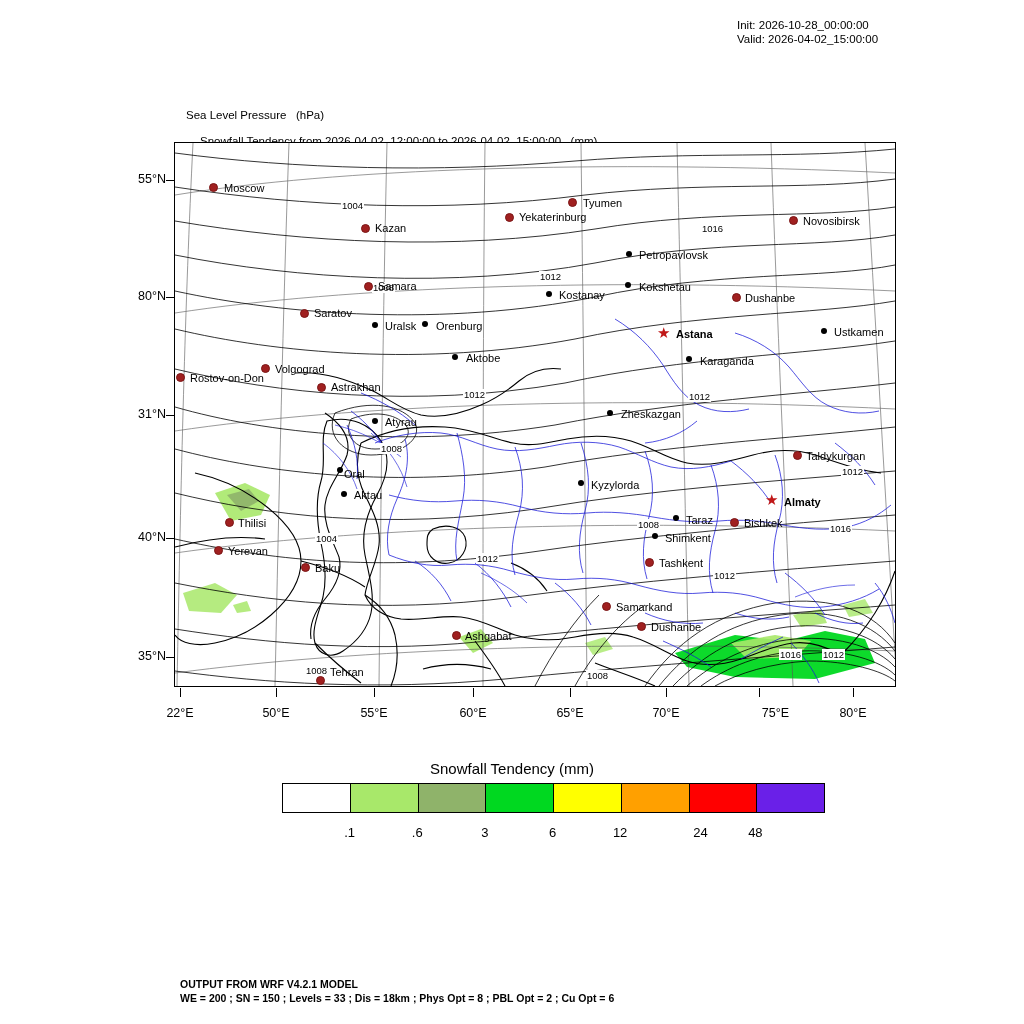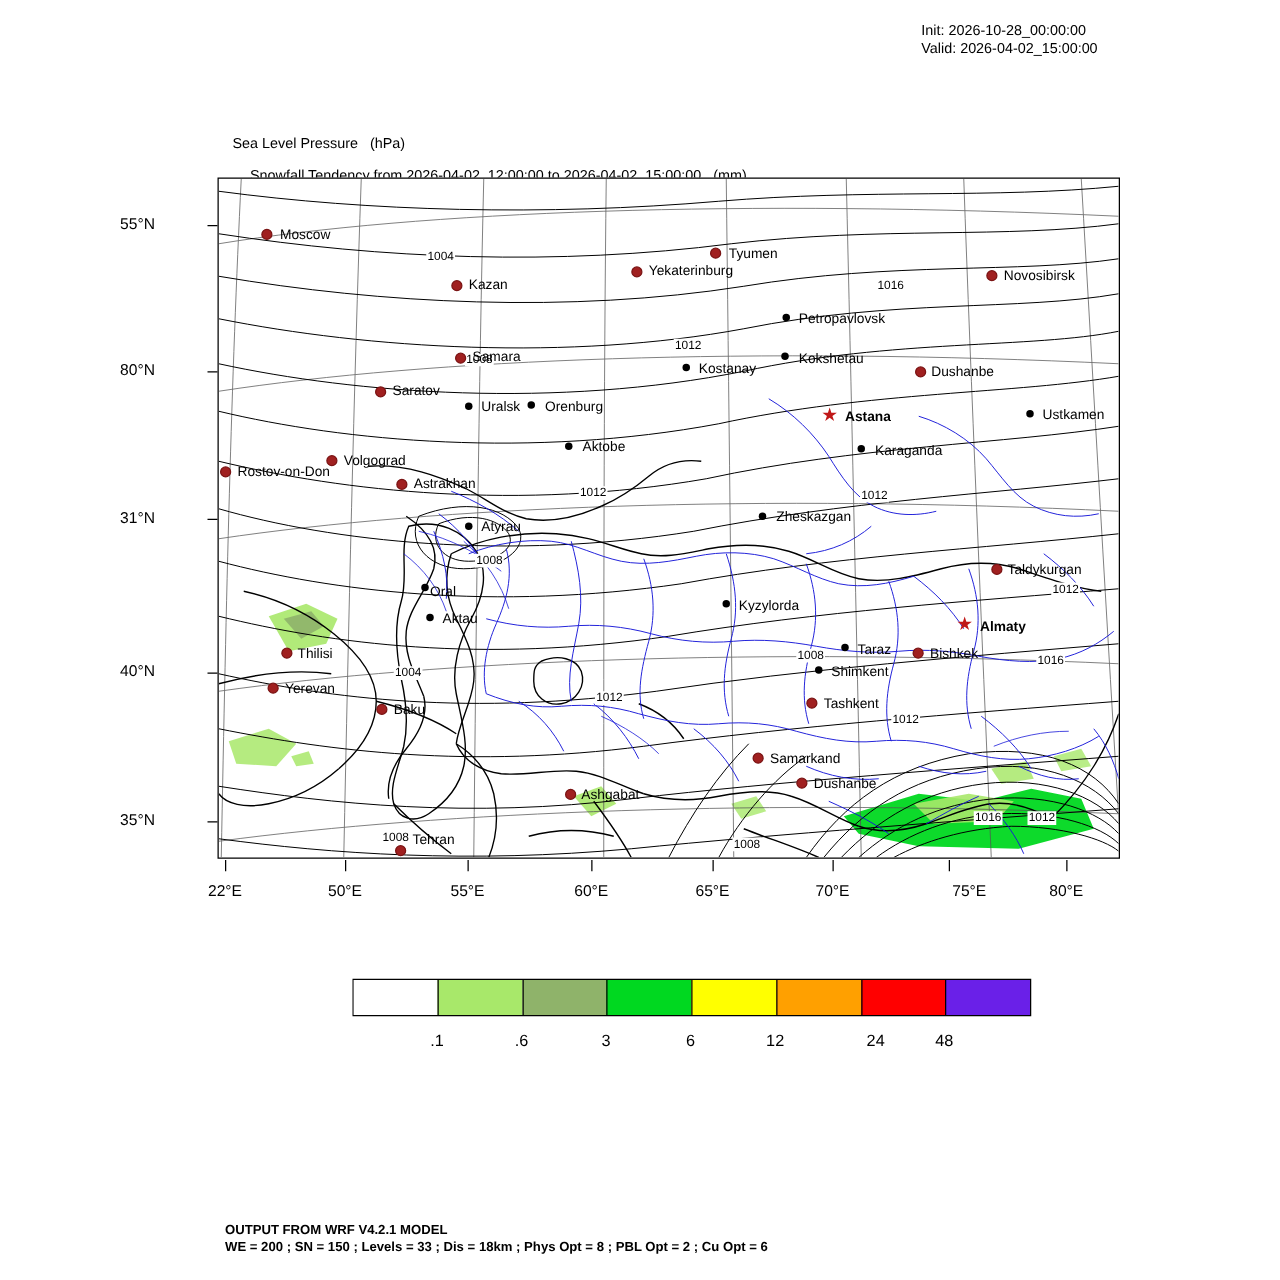--- a/index.html
+++ b/index.html
@@ -9,21 +9,21 @@
   .title{position:absolute;left:178px;top:14px;font-size:19px;font-weight:bold;letter-spacing:.2px;}
   .initline{position:absolute;left:737px;top:18px;font-size:11.5px;line-height:14px;white-space:pre;}
   .validline{position:absolute;left:737px;top:32px;font-size:11.5px;line-height:14px;white-space:pre;}
 
   .sub1{position:absolute;left:200px;top:95px;font-size:11.5px;white-space:pre;margin-top:40px;}
   .sub2{position:absolute;left:186px;top:109px;font-size:11.5px;white-space:pre;}
 
   .mapbox{position:absolute;left:174px;top:142px;width:722px;height:545px;border:1px solid #000;box-sizing:border-box;overflow:hidden;background:#fff;}
   .mapsvg{position:absolute;left:0;top:0;}
 
-  .ylab{position:absolute;font-size:12.5px;text-align:left;width:70px;}
+  .ylab{position:absolute;font-size:12.5px;text-align:right;width:70px;}
   .xlab{position:absolute;font-size:12.5px;text-align:center;width:60px;}
   .tick{position:absolute;background:#000;}
 
   .cityname{position:absolute;font-size:11px;white-space:nowrap;color:#000;}
   .cityname.bold{font-weight:bold;}
   .dot{position:absolute;width:7px;height:7px;border-radius:50%;}
   .dot.red{background:#a02020;border:1px solid #7a1414;}
   .dot.black{background:#000;width:6px;height:6px;}
   .star{position:absolute;color:#c01818;font-size:15px;line-height:15px;}
 
@@ -330,20 +330,21 @@
         <div class="cityname" style="left: 441px; top: 458px;">Samarkand</div>
         <div class="dot red" style="left: 462px; top: 479px;"></div>
         <div class="cityname" style="left: 476px; top: 478px;">Dushanbe</div>
         <div class="dot red" style="left: 277px; top: 488px;"></div>
         <div class="cityname" style="left: 290px; top: 487px;">Ashgabat</div>
         <div class="dot red" style="left: 141px; top: 533px;"></div>
         <div class="cityname" style="left: 155px; top: 523px;">Tehran</div>
       </div>
   </div>
 
+  <div class="cb-title">Snowfall Tendency  (mm)</div>
   <div class="cbwrap" id="cbwrap">
       <div class="cbseg" style="background: rgb(255, 255, 255);"></div>
       <div class="cbseg" style="background: rgb(168, 232, 106); border-left: 1px solid rgb(0, 0, 0);"></div>
       <div class="cbseg" style="background: rgb(143, 179, 106); border-left: 1px solid rgb(0, 0, 0);"></div>
       <div class="cbseg" style="background: rgb(0, 216, 32); border-left: 1px solid rgb(0, 0, 0);"></div>
       <div class="cbseg" style="background: rgb(255, 255, 0); border-left: 1px solid rgb(0, 0, 0);"></div>
       <div class="cbseg" style="background: rgb(255, 160, 0); border-left: 1px solid rgb(0, 0, 0);"></div>
       <div class="cbseg" style="background: rgb(255, 0, 0); border-left: 1px solid rgb(0, 0, 0);"></div>
       <div class="cbseg" style="background: rgb(106, 32, 232); border-left: 1px solid rgb(0, 0, 0);"></div>
     </div>

